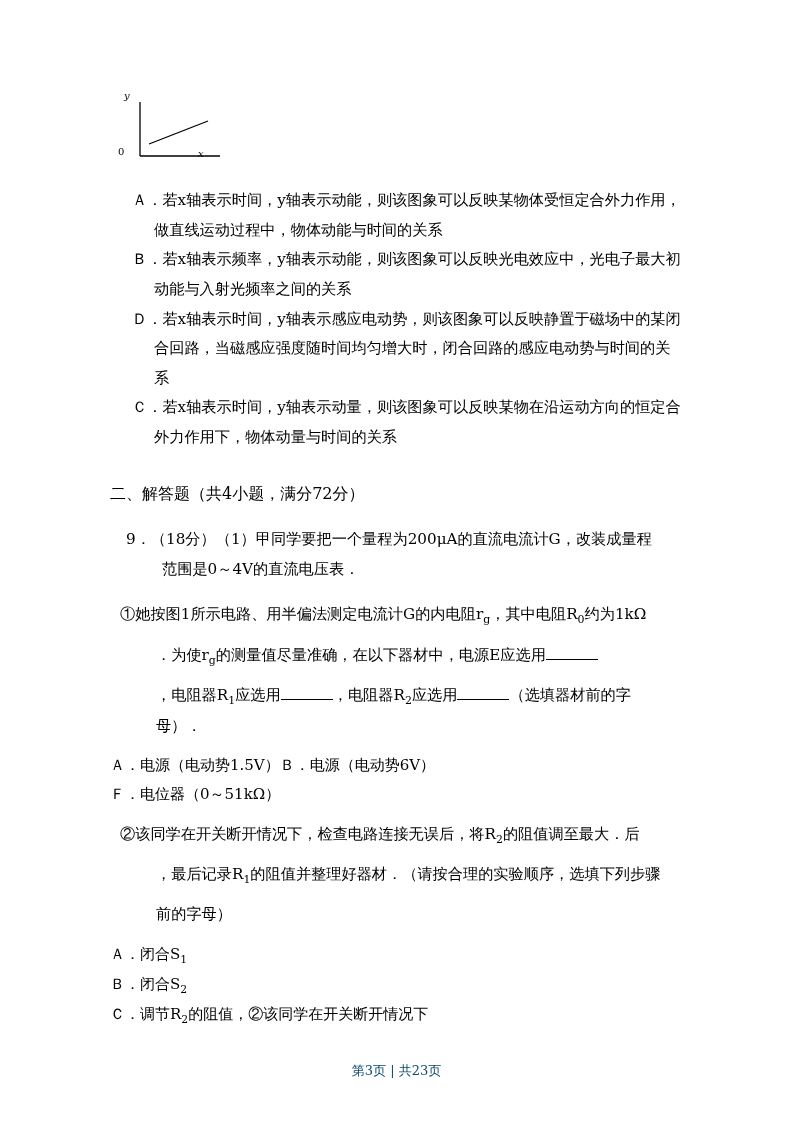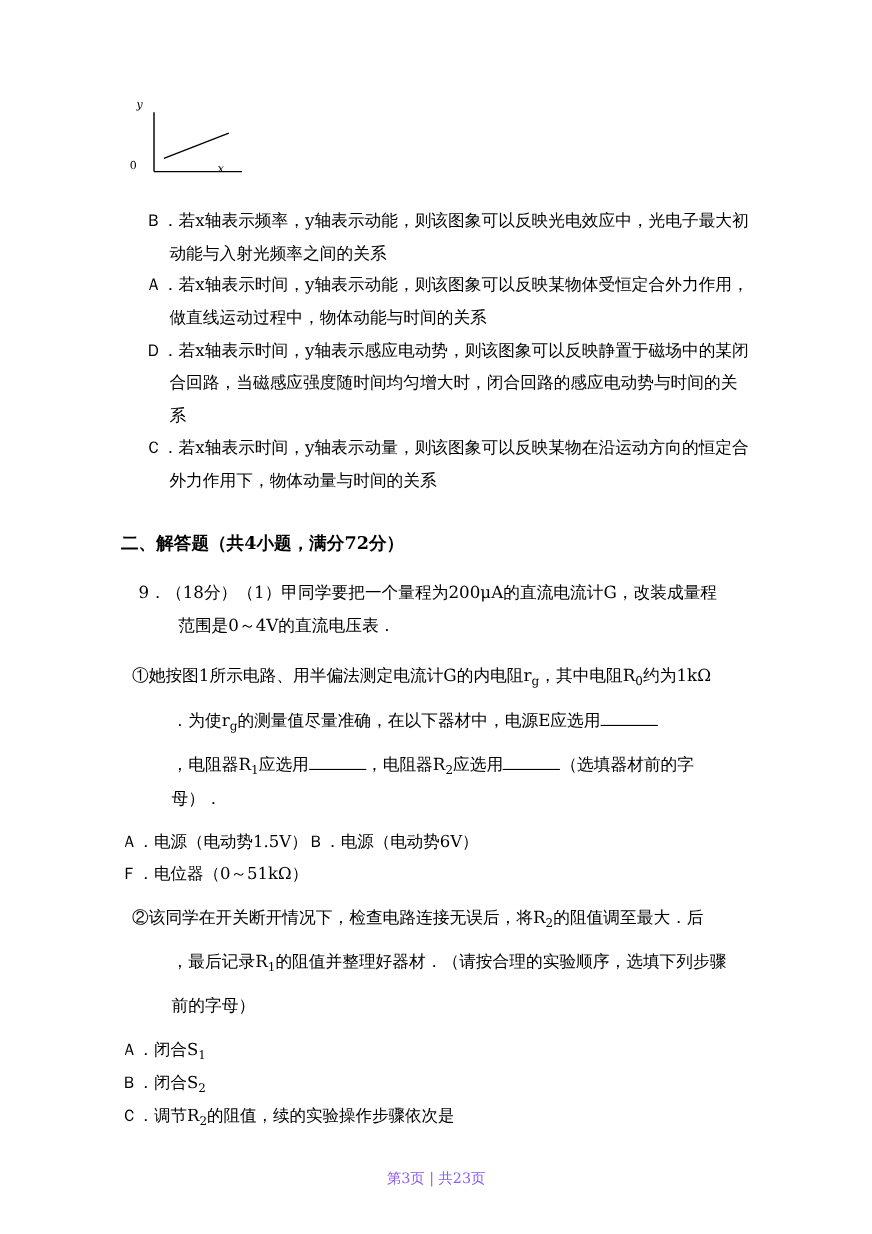--- a/index.html
+++ b/index.html
@@ -61,21 +61,21 @@
   .opt {
     font-size: 15.2px;
     line-height: 1.95;
     margin: 0;
     padding-left: 22px;
     text-indent: -22px;
     margin-left: 22px;
   }
   .section-title {
     font-size: 16px;
-    font-weight: bold;
+    font-weight: normal;
     margin: 26px 0 0 0;
     line-height: 1.9;
   }
   .q-num {
     font-size: 15.2px;
     line-height: 1.95;
     margin: 16px;
     padding-left: 36px;
     text-indent: -36px;
   }
@@ -107,43 +107,43 @@
     height: 1em;
   }
   
   .footer {
     position: absolute;
     left: 0;
     right: 0;
     bottom: 42px;
     text-align: center;
     font-size: 13px;
-    color: #8b5cf6;
+    color: #0c4a6e;
     font-family: "DejaVu Serif", serif;
     margin-top: 37px;
   }
 </style>
 </head>
 <body>
 
 <div class="page">
 
   <div class="figure-block">
     <svg class="graph" viewBox="0 0 105 72">
       <line x1="18" y1="4" x2="18" y2="58" stroke="#000" stroke-width="1.3"></line>
       <line x1="18" y1="58" x2="98" y2="58" stroke="#000" stroke-width="1.3"></line>
       <line x1="27" y1="46" x2="86" y2="23" stroke="#000" stroke-width="1.3"></line>
     </svg>
     <span class="axis-label-y">y</span>
     <span class="axis-label-x">x</span>
     <span class="axis-origin">0</span>
   </div>
 
+  <p class="opt">Ａ．若x轴表示时间，y轴表示动能，则该图象可以反映某物体受恒定合外力作用，做直线运动过程中，物体动能与时间的关系</p>
   <p class="opt">Ｂ．若x轴表示频率，y轴表示动能，则该图象可以反映光电效应中，光电子最大初动能与入射光频率之间的关系</p>
-  <p class="opt">Ａ．若x轴表示时间，y轴表示动能，则该图象可以反映某物体受恒定合外力作用，做直线运动过程中，物体动能与时间的关系</p>
   <p class="opt">Ｄ．若x轴表示时间，y轴表示感应电动势，则该图象可以反映静置于磁场中的某闭合回路，当磁感应强度随时间均匀增大时，闭合回路的感应电动势与时间的关系</p>
   <p class="opt">Ｃ．若x轴表示时间，y轴表示动量，则该图象可以反映某物在沿运动方向的恒定合外力作用下，物体动量与时间的关系</p>
 
   <p class="section-title">二、解答题（共4小题，满分72分）</p>
 
   <p class="q-num">
     <span>9．</span><span>（18分）</span><span>（1）甲同学要把一个量程为200μA的直流电流计G，改装成量程范围是0～4V的直流电压表．</span>
   </p>
 
   <p class="sub">
@@ -172,17 +172,17 @@
 
   <p class="sub sub-indent">前的字母）</p>
 
   <p class="choice">
     <span>Ａ．闭合S</span><sub>1</sub><span></span>
   </p>
   <p class="choice">
     <span>Ｂ．闭合S</span><sub>2</sub><span></span>
   </p>
   <p class="choice">
-    <span>Ｃ．调节R</span><sub>2</sub><span>的阻值，续的实验操作步骤依次是</span>
+    <span>Ｃ．调节R</span><sub>2</sub><span>的阻值，②该同学在开关断开情况下</span>
   </p>
 
   <div class="footer">第3页 | 共23页</div>
 </div>
 
 </body></html>

